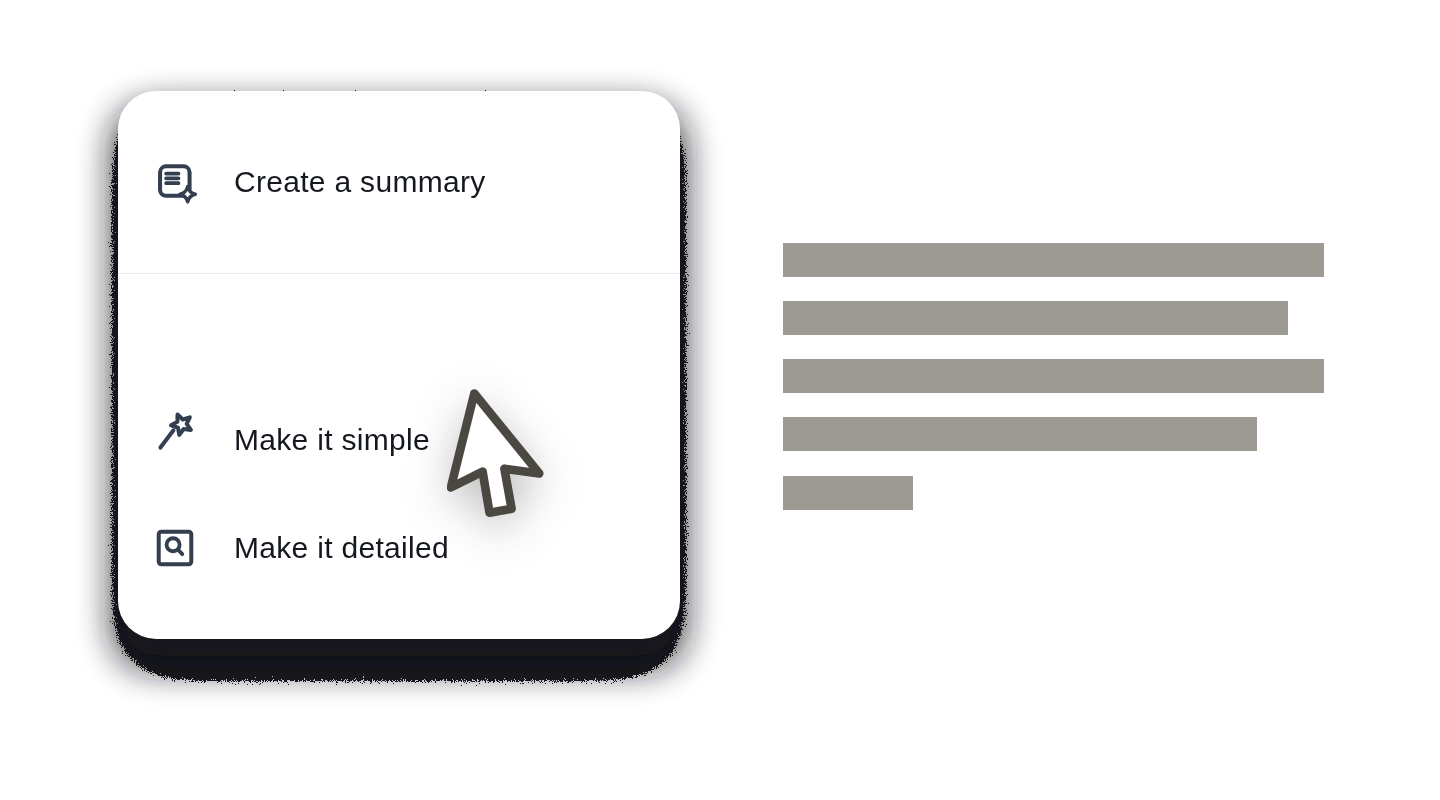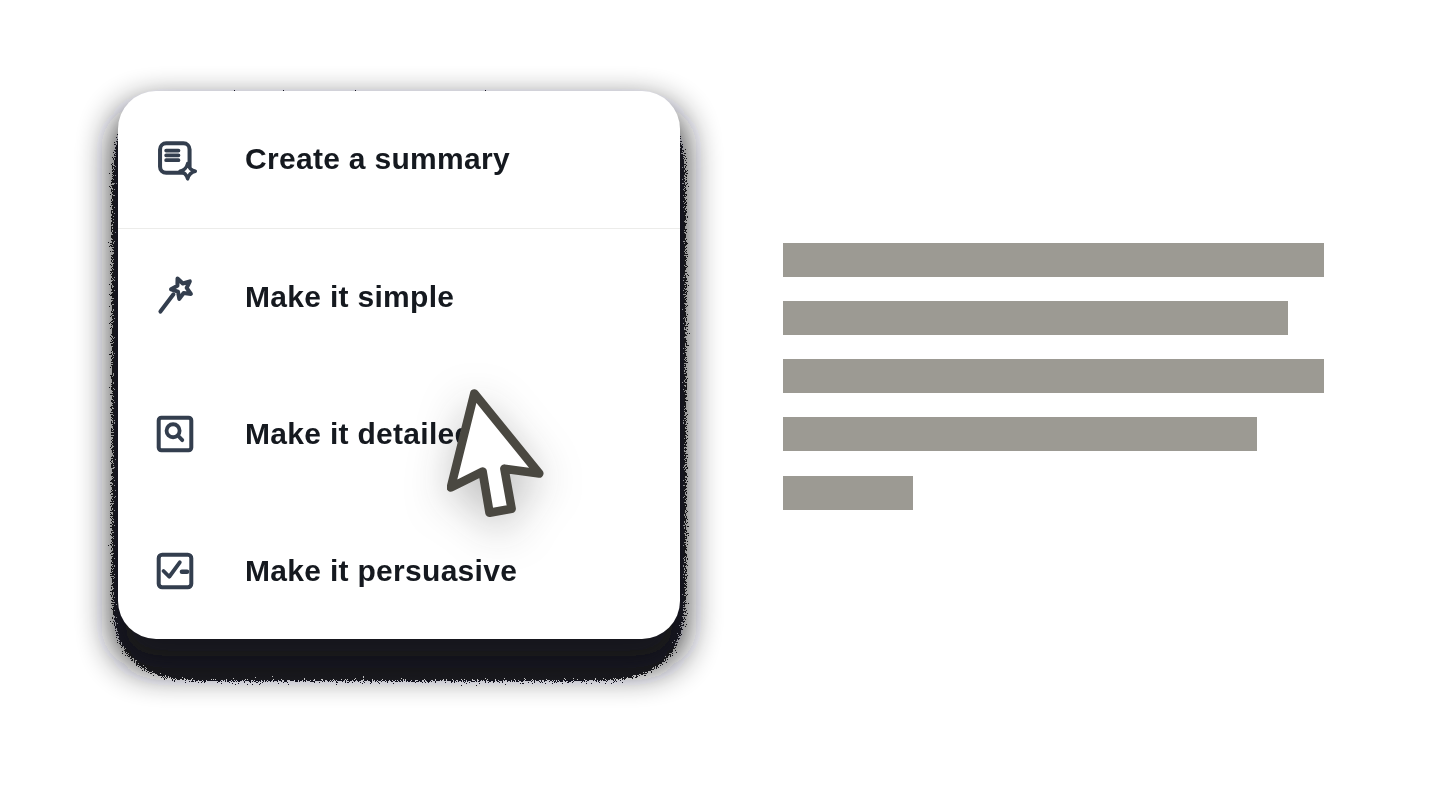--- a/index.html
+++ b/index.html
@@ -21,29 +21,29 @@
 
   .card{
     position:absolute;left:118px;top:91px;width:562px;height:548px;
     background:var(--card-bg);border-radius:38px;
     display:flex;flex-direction:column;overflow:hidden;
   }
   .row{
     flex:1;display:flex;align-items:center;padding-left:33px;
     background:transparent;cursor:pointer;
   }
-  .row:nth-child(2),.row:nth-child(5){border-top:1px solid var(--divider);}
+  .row:nth-child(2),.row:nth-child(5){border-top:1px solid var(--divider);align-items:flex-end;}
   .row.active{background:var(--active-bg);}
   .icon{
     width:48px;height:48px;display:flex;align-items:center;justify-content:center;
     color:var(--icon-stroke);flex:0 0 48px;
   }
   .row.active .icon{color:#ffffff;}
   .label{
-    margin-left:46px;font-size:30px;font-weight:700;letter-spacing:.3px;
+    margin-left:35px;font-size:30px;font-weight:400;letter-spacing:.3px;
     color:var(--label-text);white-space:nowrap;
   }
   .row.active .label{color:var(--active-text);}
 
   .cursor-svg{
     position:absolute;left:447px;top:380px;width:130px;height:140px;
     pointer-events:none;
     filter:drop-shadow(0 12px 22px rgba(20,20,20,0.28));
   }
 
@@ -107,30 +107,20 @@
       <span class="icon">
         <svg width="46" height="46" viewBox="0 0 24 24" fill="none" stroke="currentColor" stroke-width="2.1" stroke-linecap="round" stroke-linejoin="round">
           <rect x="3.5" y="3.5" width="17" height="17" rx="1.4"></rect>
           <circle cx="11" cy="10.3" r="3.4" stroke-width="2"></circle>
           <path d="M13.5 12.8 L15.8 15.2" stroke-width="2"></path>
         </svg>
       </span>
       <span class="label">Make it detailed</span>
     </div>
 
-    <div class="row">
-      <span class="icon">
-        <svg width="46" height="46" viewBox="0 0 24 24" fill="none" stroke="currentColor" stroke-width="2.1" stroke-linecap="round" stroke-linejoin="round">
-          <rect x="3.5" y="3.5" width="17" height="17" rx="1.8"></rect>
-          <path d="M6 12 L9 15 L14.5 7.5" stroke-width="2"></path>
-          <path d="M15.6 12.4 L18.3 12.4" stroke-width="2.3"></path>
-        </svg>
-      </span>
-      <span class="label">Make it persuasive</span>
-    </div>
 
   </div>
 
   <svg class="cursor-svg" viewBox="0 0 24 26" aria-hidden="true">
     <path d="M5 2.5 L5 20.5 L10 16.2 L13.1 23.3 L16.9 21.6 L13.8 14.7 L20.3 14 Z" transform="rotate(14 5 2.5)" fill="#ffffff" stroke="#4a4841" stroke-width="1.6" stroke-linejoin="round"></path>
   </svg>
 
   <div class="skeleton">
       <div class="bar" style="left: 783px; top: 243px; width: 541px; height: 34px;"></div>
       <div class="bar" style="left: 783px; top: 301px; width: 505px; height: 34px;"></div>

